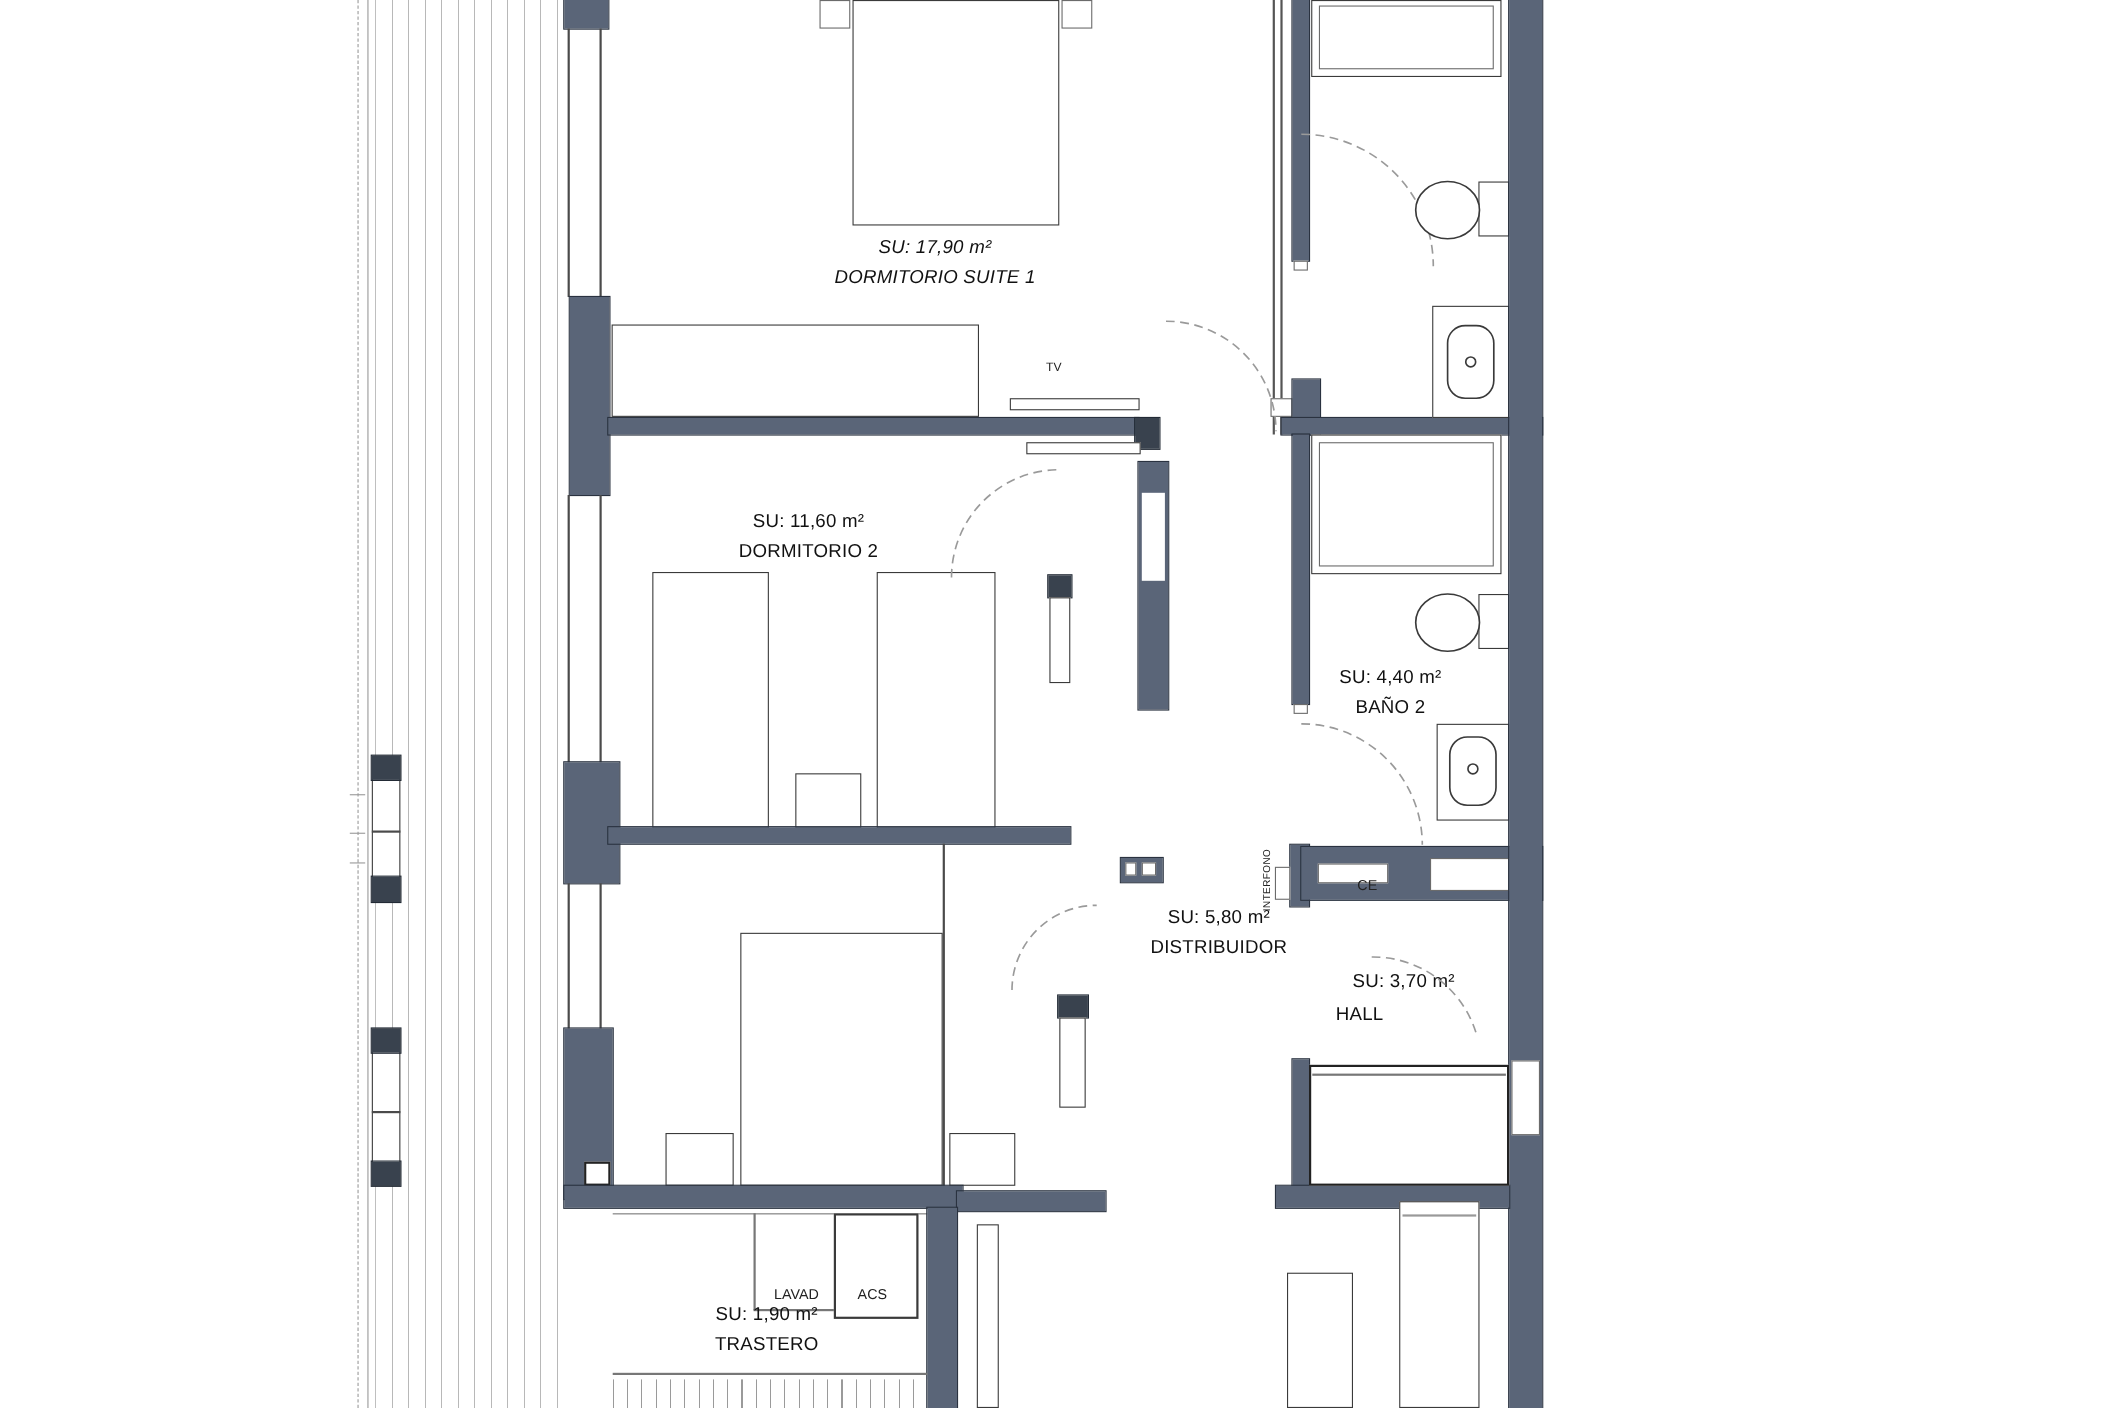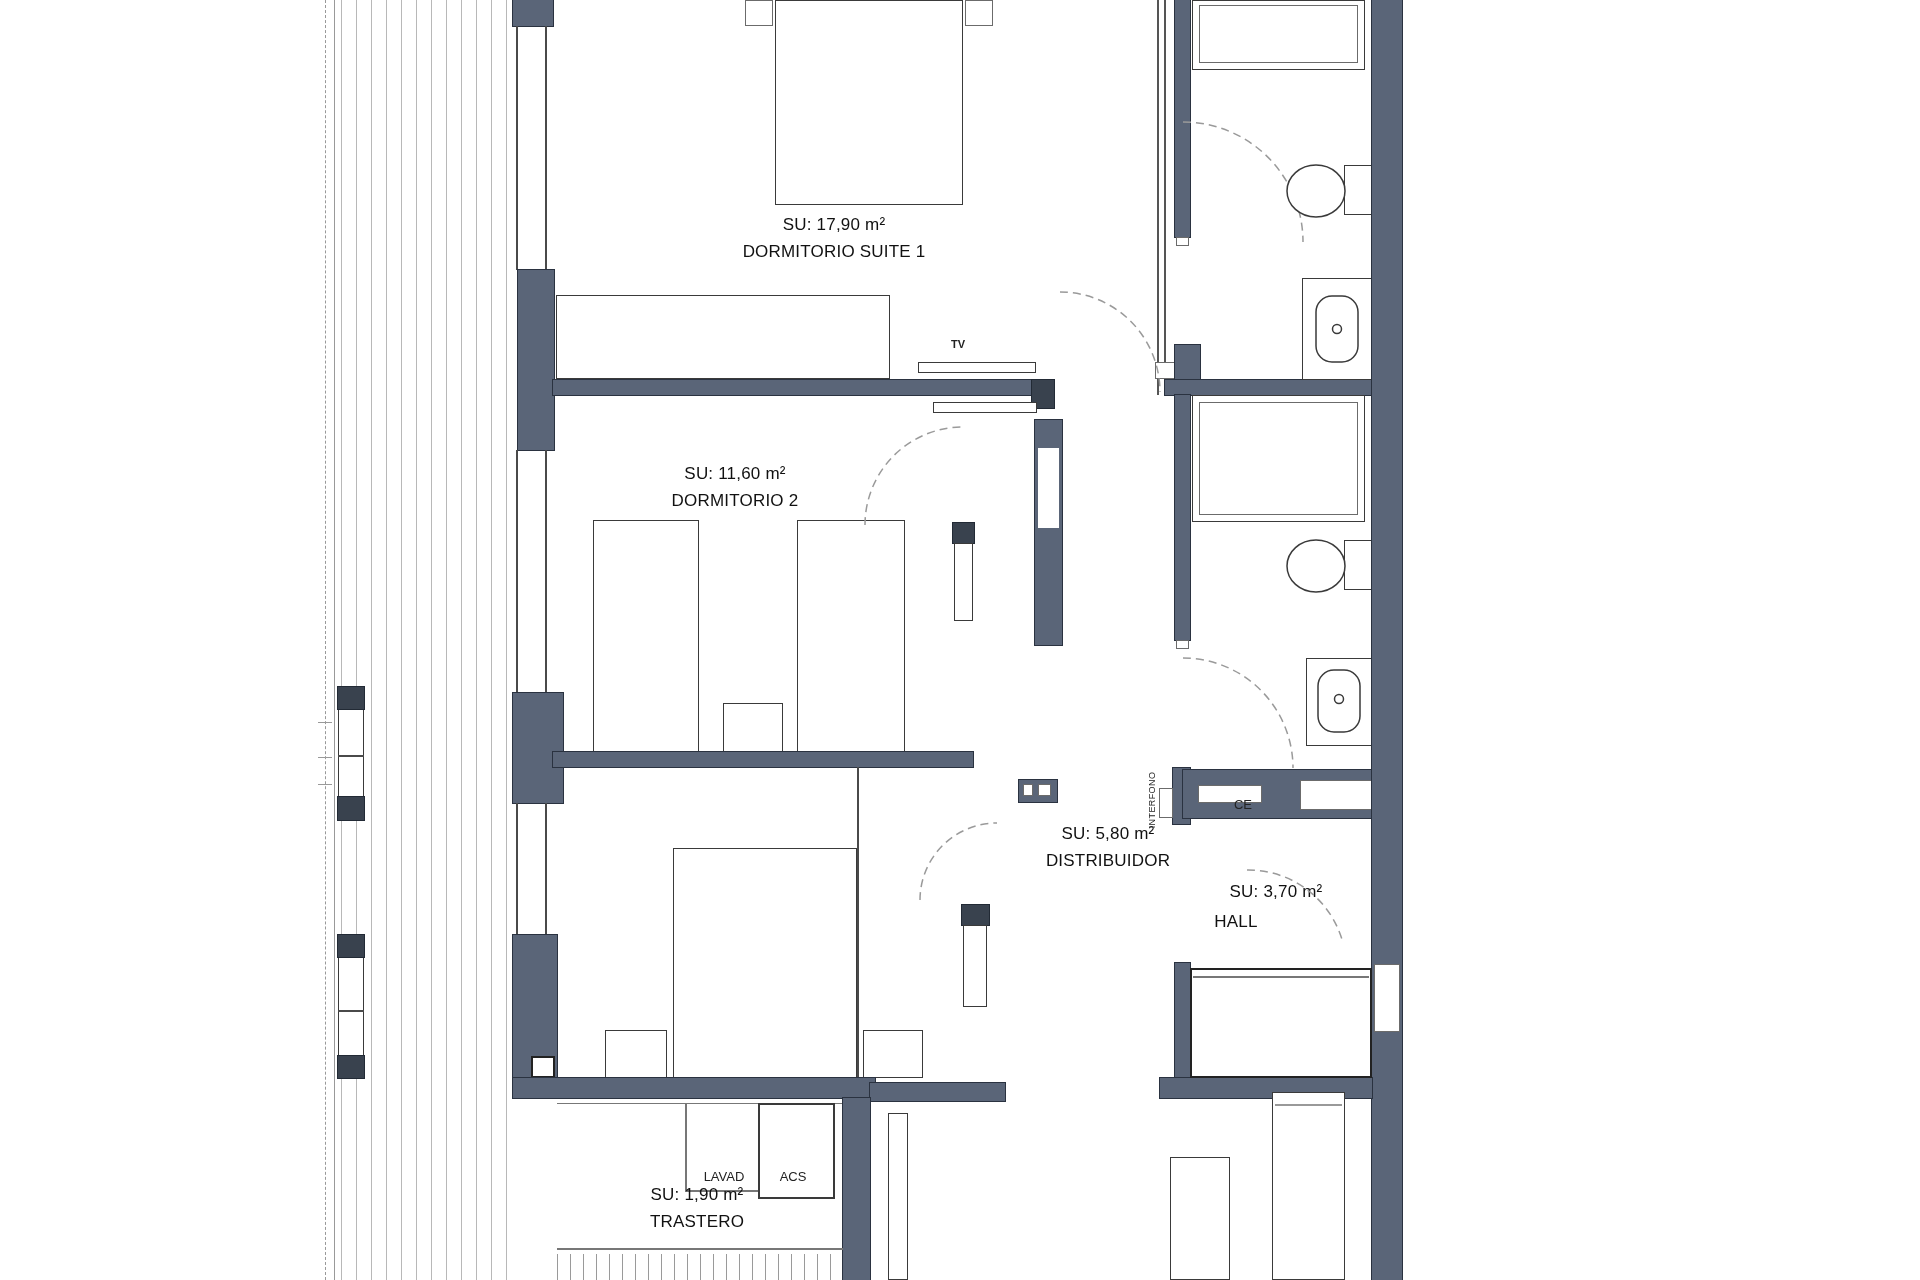--- a/index.html
+++ b/index.html
@@ -54,25 +54,25 @@
   <div class="wall" style="left:513px;top:693px;width:50px;height:110px;"></div>
   <div class="lv" style="left:516px;top:803px;width:2px;height:132px;"></div>
   <div class="lv" style="left:545px;top:803px;width:2px;height:132px;"></div>
   <div class="wall" style="left:513px;top:935px;width:44px;height:155px;"></div>
   <div class="thin" style="left:531px;top:1056px;width:24px;height:22px;border:2px solid #222;"></div>
 
   <div class="furn" style="left:775px;top:0;width:188px;height:205px;"></div>
   <div class="thin" style="left:745px;top:0;width:28px;height:26px;"></div>
   <div class="thin" style="left:965px;top:0;width:28px;height:26px;"></div>
   <div class="thin" style="left:556px;top:295px;width:334px;height:84px;border-color:#3a3a3a;"></div>
-  <div class="lbl" style="left:704px;top:211px;width:260px;">
+  <div class="lbl" style="left:720px;top:211px;width:260px;font-style:italic;">
     <span>SU: 17,90 m²</span>
     <span>DORMITORIO SUITE 1</span>
   </div>
-  <div class="sm" style="left:943px;top:338px;width:30px;font-size:11px;font-weight:bold;">TV</div>
+  <div class="sm" style="left:943px;top:328px;width:30px;font-size:11px;">TV</div>
   <div class="thin" style="left:918px;top:362px;width:118px;height:11px;border-color:#3a3a3a;"></div>
 
   <div class="wall" style="left:553px;top:380px;width:482px;height:15px;"></div>
   <div class="cap" style="left:1032px;top:380px;width:22px;height:28px;"></div>
   <div class="leaf" style="left:933px;top:402px;width:104px;height:11px;"></div>
   <div class="lv" style="left:1157px;top:0;width:2px;height:395px;background:#555;"></div>
   <div class="lv" style="left:1164px;top:0;width:2px;height:395px;background:#555;"></div>
   <div class="thin" style="left:1155px;top:362px;width:20px;height:17px;"></div>
 
   <div class="lbl" style="left:635px;top:460px;width:200px;">
@@ -121,20 +121,24 @@
   <div class="thin" style="left:1176px;top:640px;width:13px;height:9px;"></div>
 
   <div class="furn" style="left:1192px;top:0;width:173px;height:70px;"></div>
   <div class="thin" style="left:1199px;top:5px;width:159px;height:58px;"></div>
   <div class="thin" style="left:1344px;top:165px;width:28px;height:50px;border-color:#3a3a3a;"></div>
   <div class="thin" style="left:1302px;top:278px;width:70px;height:102px;border-color:#3a3a3a;"></div>
 
   <div class="furn" style="left:1192px;top:395px;width:173px;height:127px;"></div>
   <div class="thin" style="left:1199px;top:402px;width:159px;height:113px;"></div>
   <div class="thin" style="left:1344px;top:540px;width:28px;height:50px;border-color:#3a3a3a;"></div>
+  <div class="lbl" style="left:1164px;top:602px;width:200px;">
+    <span>SU: 4,40 m²</span>
+    <span>BAÑO 2</span>
+  </div>
   <div class="thin" style="left:1306px;top:658px;width:66px;height:88px;border-color:#3a3a3a;"></div>
 
   <div class="wall" style="left:1173px;top:768px;width:17px;height:56px;"></div>
   <div class="thin" style="left:1159px;top:788px;width:14px;height:30px;"></div>
   <div class="vert" style="left:1122px;top:794px;width:60px;height:12px;">INTERFONO</div>
   <div class="wall" style="left:1183px;top:770px;width:219px;height:48px;"></div>
   <div class="thin" style="left:1198px;top:785px;width:64px;height:18px;"></div>
   <div class="sm" style="left:1228px;top:799px;width:30px;">CE</div>
   <div class="thin" style="left:1300px;top:780px;width:72px;height:30px;"></div>
 

